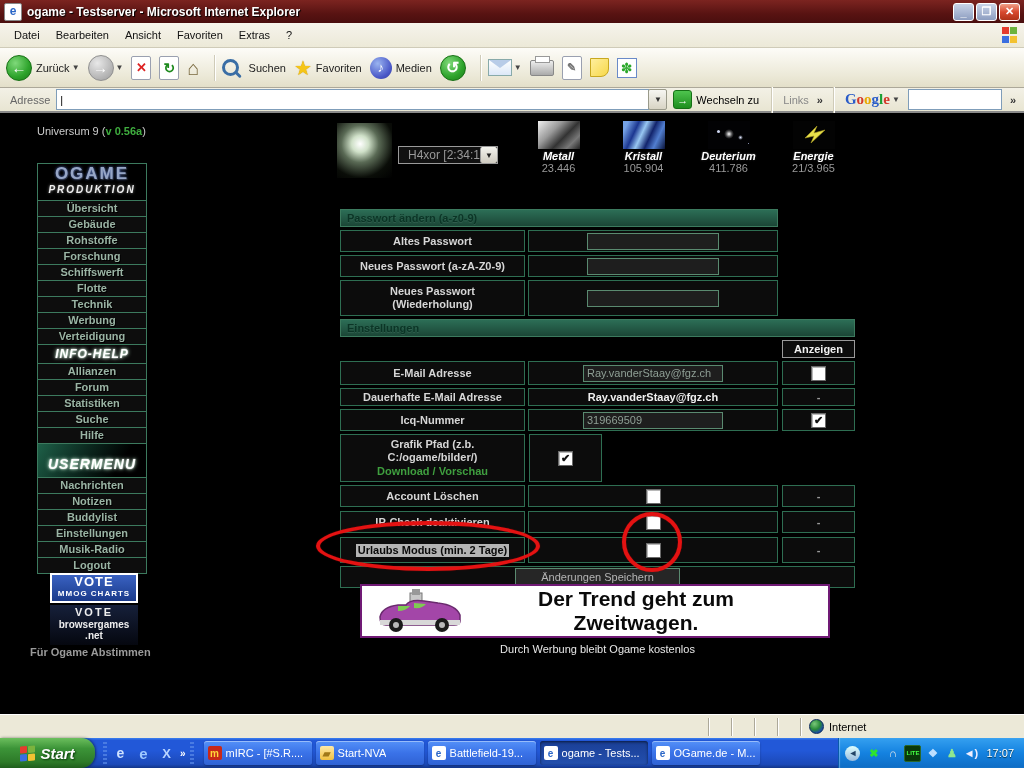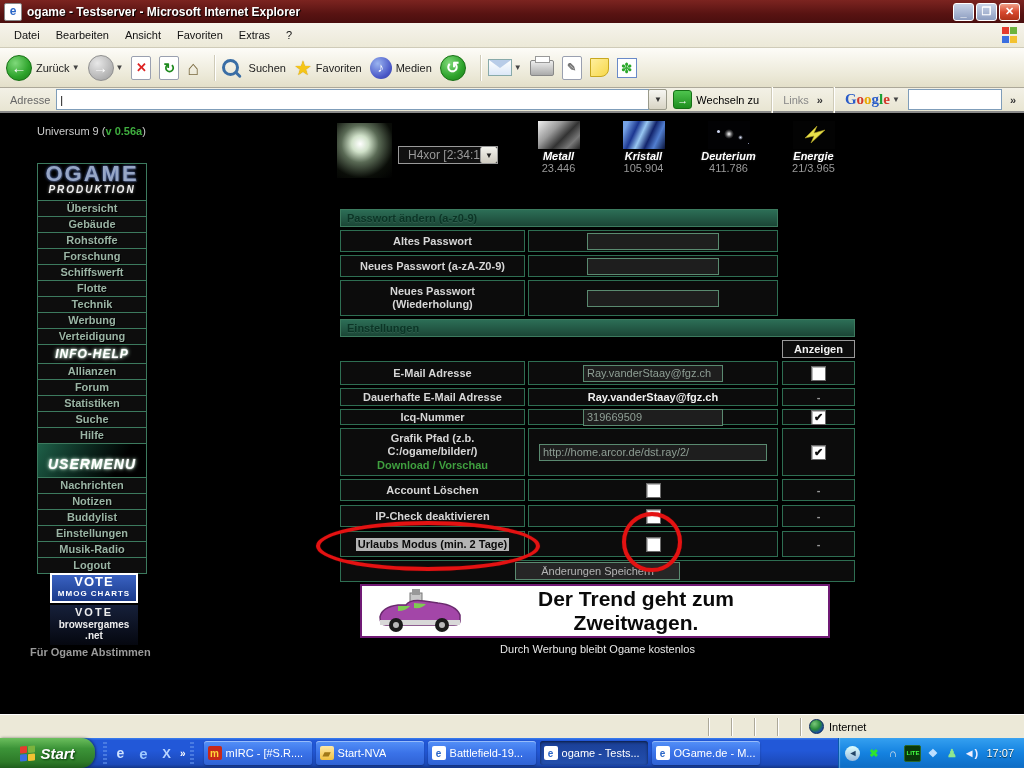--- a/index.html
+++ b/index.html
@@ -84,21 +84,21 @@
 
   
   .content{position:absolute;left:0;top:113px;width:1024px;height:601px;background:#000;overflow:hidden;}
 
   .universe{position:absolute;left:37px;top:12px;font-size:11px;color:#ccc;}
   .universe b{color:#3fae3f;}
 
   
   .sidenav{position:absolute;left:37px;top:50px;width:110px;border:1px solid #3c7a5e;box-sizing:border-box;}
   .logo-cell{height:36px;background:#000;text-align:center;overflow:hidden;}
-  .logo-top{font-size:22px;font-weight:bold;letter-spacing:2px;color:#97a6c6;
+  .logo-top{font-size:17px;font-weight:bold;letter-spacing:2px;color:#97a6c6;
     text-shadow:0 0 3px #5a78c8,1px 1px 0 #222;line-height:19px;}
   .logo-bot{font-size:10px;font-weight:bold;font-style:italic;color:#eee;letter-spacing:2px;
     text-shadow:0 0 3px #888;line-height:13px;}
   .nav-item{height:15px;line-height:15px;text-align:center;font-size:11px;font-weight:bold;color:#9ab4a4;
     border-top:1px solid #3c7a5e;background:#0d0d0d;text-shadow:1px 1px 0 #000;}
   .nav-head{border-top:1px solid #3c7a5e;text-align:center;color:#fff;font-style:italic;font-weight:bold;
     text-shadow:0 0 4px #cfd,0 0 2px #fff;}
   .nav-head.info{height:18px;line-height:18px;font-size:12px;letter-spacing:1px;background:#0a0a0a;}
   .nav-head.user{height:33px;line-height:40px;font-size:14px;letter-spacing:1px;
     background:linear-gradient(120deg,#1e6048 0%,#0c2a20 40%,#000 75%);}
@@ -454,38 +454,35 @@
           <span class="cb">
               <span class="mark">✔</span>
             </span>
         </div>
       </div>
       <div class="frow" style="height:18px;">
         <div class="cell c-label">Dauerhafte E-Mail Adresse</div>
         <div class="cell c-val permval">Ray.vanderStaay@fgz.ch</div>
         <div class="cell c-anz">-</div>
       </div>
-      <div class="frow" style="height:16px;border-radius:10px;">
+      <div class="frow" style="height:22px;border-radius:10px;">
         <div class="cell c-label">Icq-Nummer</div>
         <div class="cell c-val">
           <input type="text" class="ginput w140" value="319669509" style="">
         </div>
         <div class="cell c-anz">
           <span class="cb checked">
               <span class="mark">✔</span>
             </span>
         </div>
       </div>
       <div class="frow" style="height:48px;">
         <div class="cell c-label" style="padding:0 10px;">
           <span>Grafik Pfad (z.b. C:/ogame/bilder/)</span>
           <span class="glink">Download / Vorschau</span>
-        </div>
-        <div class="cell c-val">
-          <input type="text" class="ginput w225" value="http://home.arcor.de/dst.ray/2/" style="">
         </div>
         <div class="cell c-anz">
           <span class="cb checked">
               <span class="mark">✔</span>
             </span>
         </div>
       </div>
       <div class="frow" style="height:22px;">
         <div class="cell c-label">Account Löschen</div>
         <div class="cell c-val">

